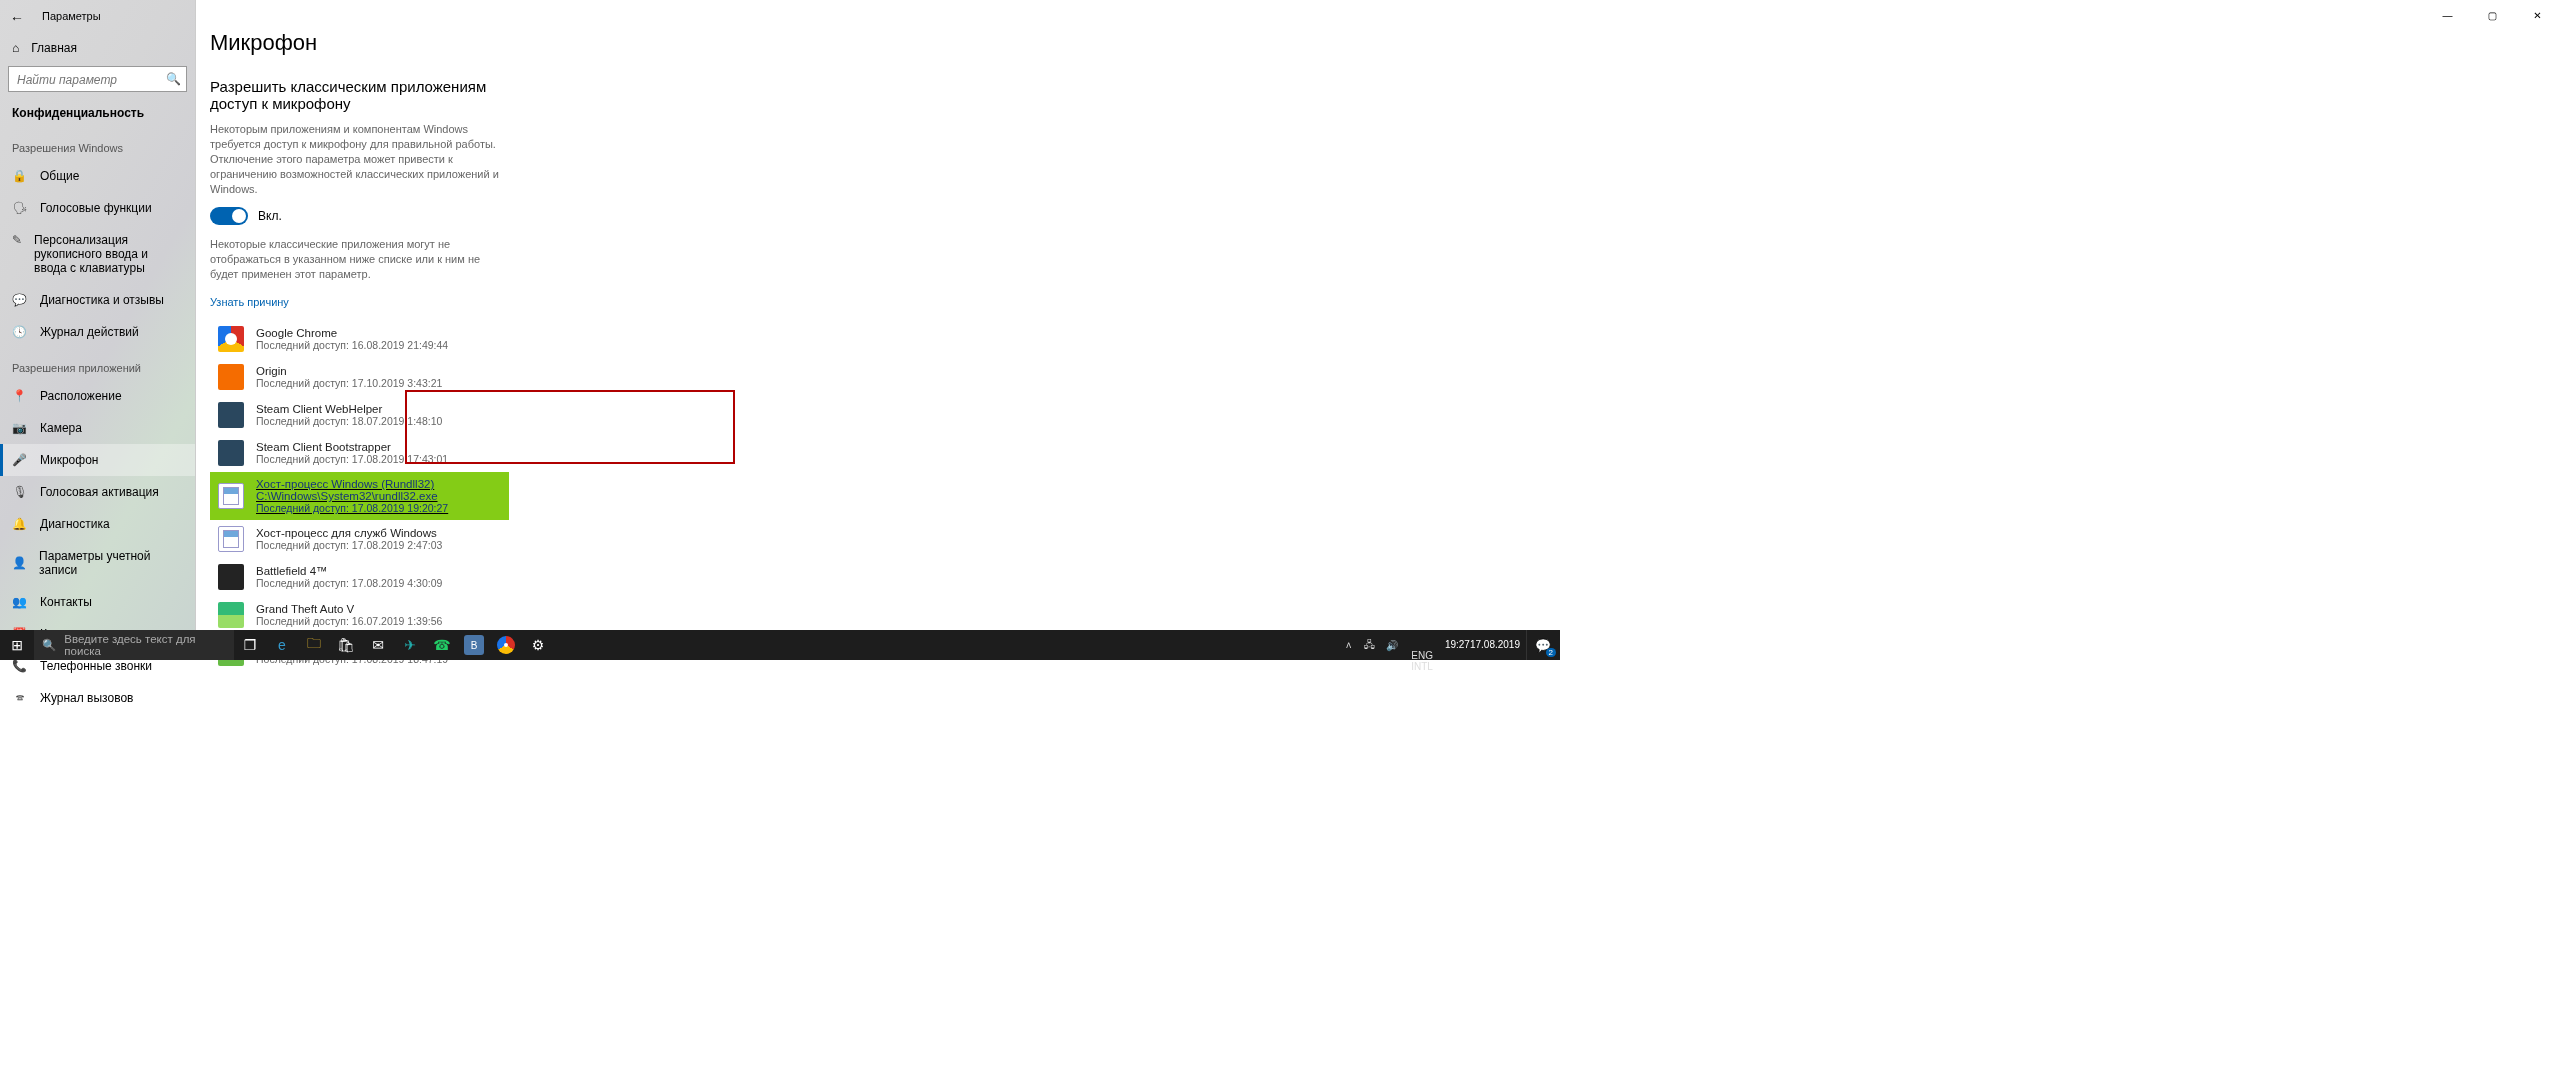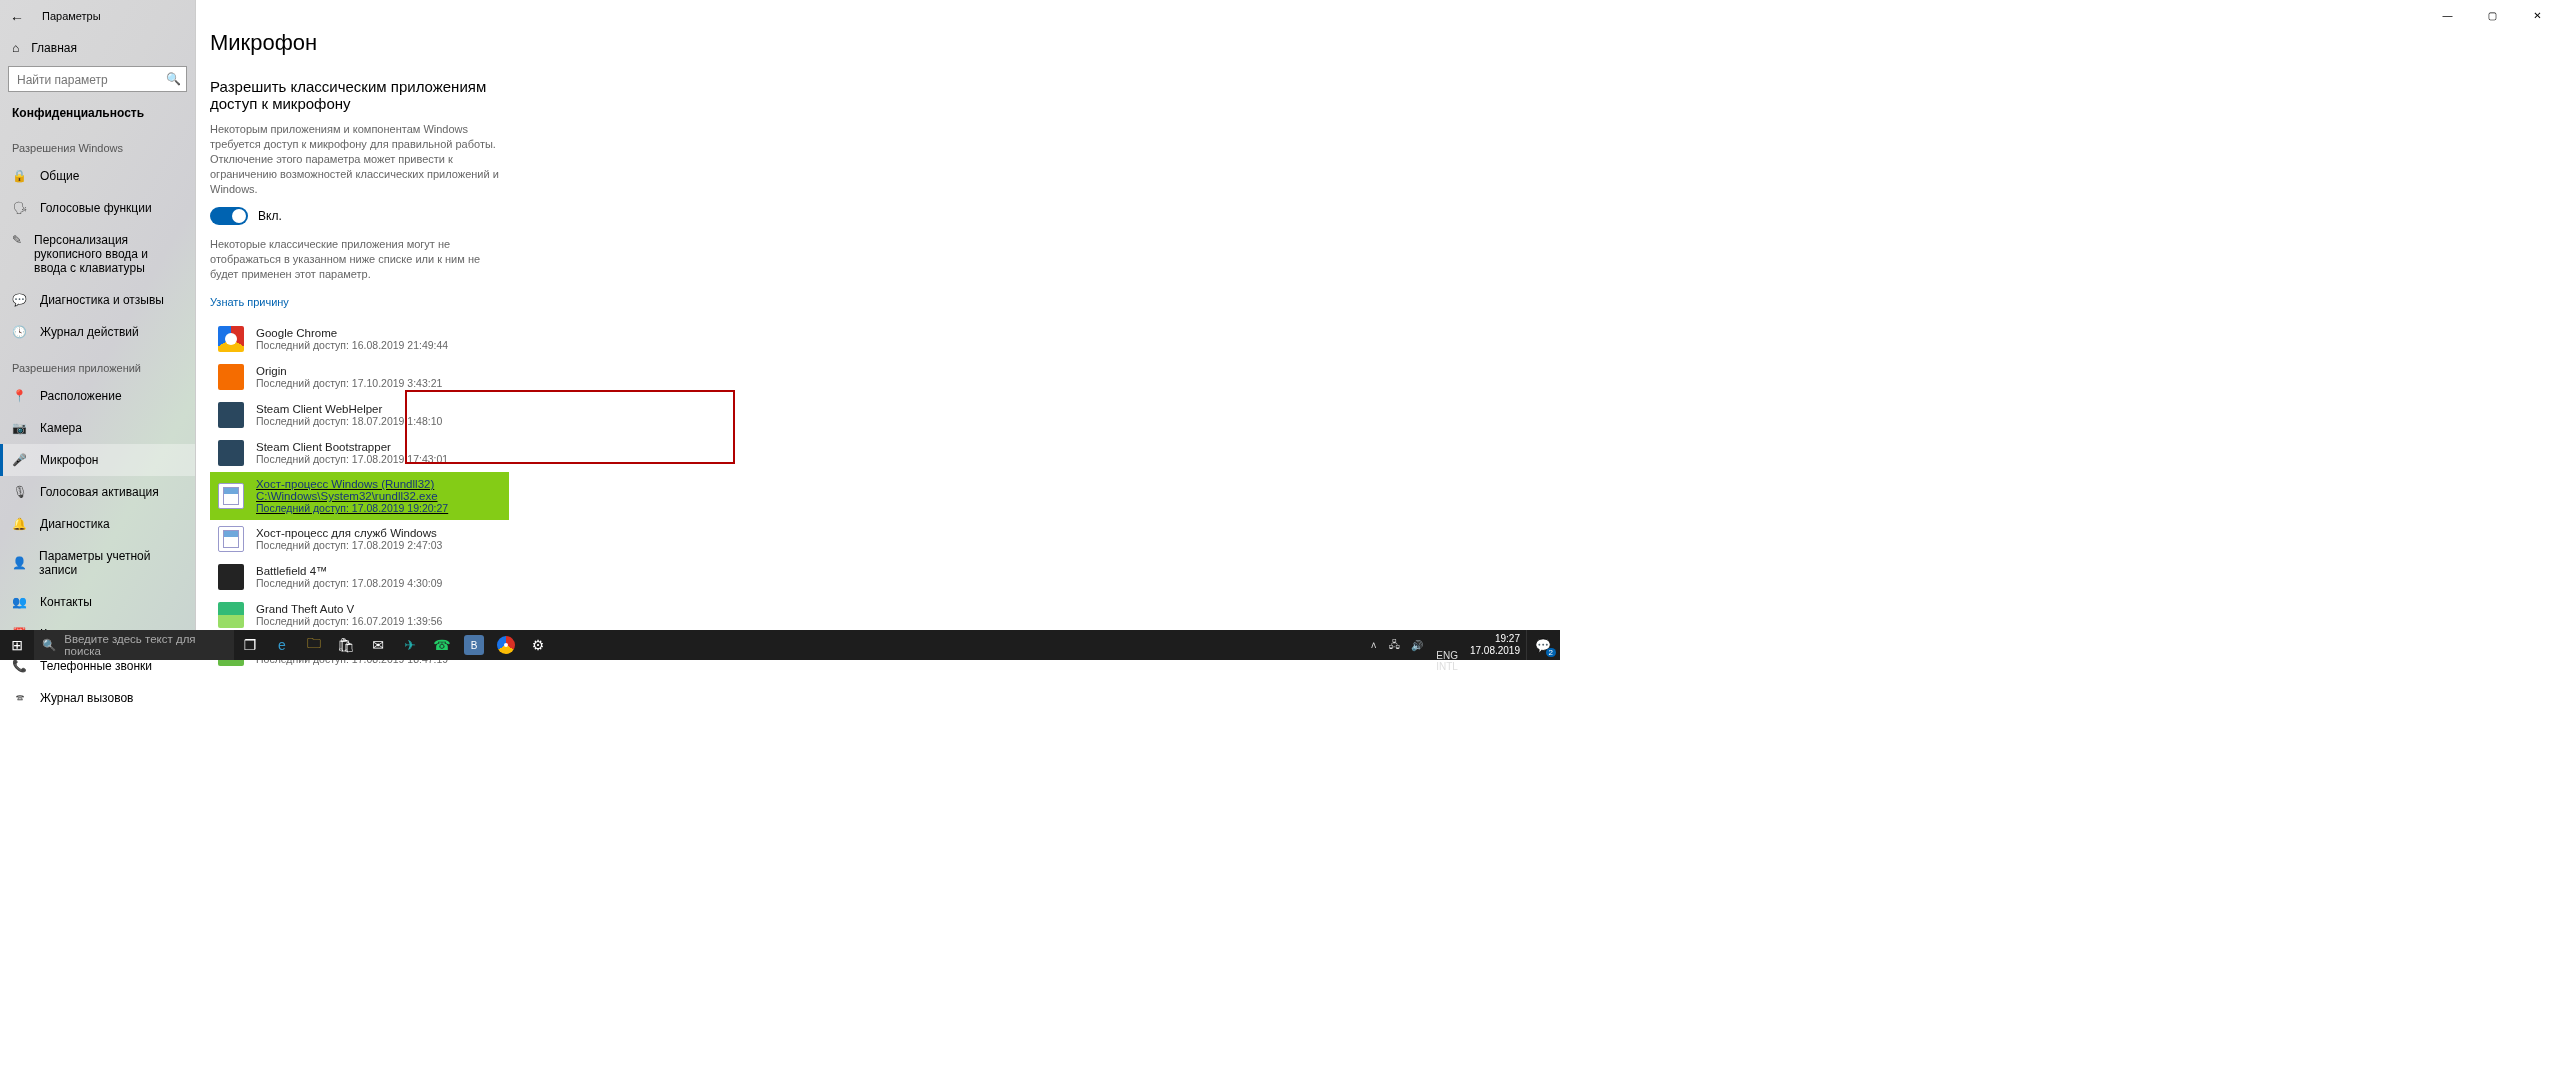--- a/index.html
+++ b/index.html
@@ -8,21 +8,21 @@
 
 .sidebar { position: absolute; left: 0; top: 0; width: 196px; height: 640px;
   background: linear-gradient(120deg, #d9d9da 0%, #d5d5d6 30%, #d0d0d4 55%, #cfddd0 75%, #c9d4d0 100%);
   border-right: 1px solid #ccc; }
 .sb-hdr { display: flex; align-items: center; height: 32px; padding-left: 10px; }
 .sb-hdr .back { font-size: 14px; cursor: pointer; }
 .sb-hdr .ttl { font-size: 11px; margin-left: 18px; }
 .sb-home { display: flex; align-items: center; gap: 12px; padding: 9px 12px; font-size: 12px; cursor: pointer; }
 .sb-search { margin: 2px 8px 6px; position: relative; }
 .sb-search input { width: 100%; height: 26px; padding: 2px 26px 0 8px; font-size: 12px; background: #fff;
-  border: 1px solid #999; }
+  border: 1px solid #999; font-style: italic; }
 .sb-search .mag { position: absolute; right: 6px; top: 50%; transform: translateY(-50%); font-size: 12px; pointer-events:none; }
 .sb-cat { padding: 8px 12px; font-size: 12px; font-weight: 600; cursor: pointer; }
 .sb-group { padding: 14px 12px 6px; font-size: 11px; color: #555; }
 .sb-item { display: flex; align-items: center; gap: 12px; padding: 9px 12px; font-size: 12px; cursor: pointer; position: relative; }
 .sb-item .ico { width: 16px; text-align: center; font-size: 12px; color: #444; }
 .sb-item.active { background: rgba(255,255,255,.35); }
 .sb-item.active::before { content:""; position:absolute; left:0; top:0; width:3px; height:100%; background:#0063b1; }
 .sb-item.wrap { align-items: flex-start; }
 .sb-item.wrap span:last-child { line-height: 14px; }
 
@@ -49,21 +49,21 @@
 .frame { position:absolute; left:195px; width:330px; height: 74px; border:2px solid #b00000; pointer-events:none; z-index:5; }
 
 
 .taskbar { position:absolute; left:0; bottom:420px; width:1560px; height:30px; background:#1d1d1d; display:flex; align-items:center; color:#fff; }
 .tb-start { width:34px; height:30px; display:flex; align-items:center; justify-content:center; font-size:14px; cursor:pointer; }
 .tb-search { display:flex; align-items:center; background:#2b2b2b; height:30px; width:200px; padding:0 8px; gap:8px; font-size:11.5px; color:#aaa; cursor:text; }
 .tb-icons { display:flex; align-items:center; height:30px; }
 .tb-icons .tbi { width:32px; height:30px; display:flex; align-items:center; justify-content:center; font-size:14px; cursor:pointer; }
 .tb-right { margin-left:auto; display:flex; align-items:center; height:30px; }
 .tb-right .tri { padding:0 6px; font-size:10px; color:#ddd; display:flex; align-items:center; height:30px; cursor:pointer; }
-.tb-right .clock { display:flex; flex-direction:column; align-items:flex-end; font-size:10px; line-height:12px; padding:0 6px; cursor:pointer; }
+.tb-right .clock { display:flex; align-items:flex-end; font-size:10px; line-height:12px; padding:0 6px; cursor:pointer; }
 .tb-right .notif { width:34px; display:flex; align-items:center; justify-content:center; font-size:13px; cursor:pointer; border-left:1px solid #333; height:30px; position:relative; }
 .tb-right .badge { position:absolute; bottom:3px; right:4px; background:#0063b1; font-size:8px; padding:0 3px; border-radius:6px; }
 
 .ic-chrome { background: conic-gradient(#d93025 0 120deg,#fbbc05 120deg 240deg,#1a73e8 240deg 360deg); border-radius:50%; position:relative;}
 .ic-chrome::after{content:"";position:absolute;inset:7px;background:#fff;border-radius:50%;}
 .ic-origin { background:#f56c00; }
 .ic-steam  { background:#2a475e; }
 .ic-generic{ background:#fff; border:1px solid #99c; }
 .ic-generic::before{content:"";display:block;margin:4px;width:14px;height:16px;background:linear-gradient(#6fa8dc,#6fa8dc) top/100% 6px no-repeat,#fff;border:1px solid #99c;}
 .ic-bf4    { background:#232323; color:#c96; font-size:8px; }

